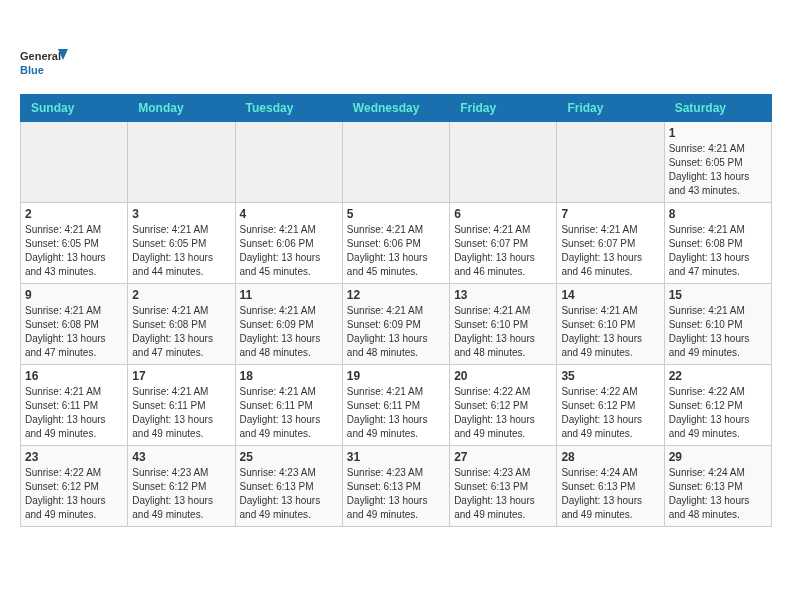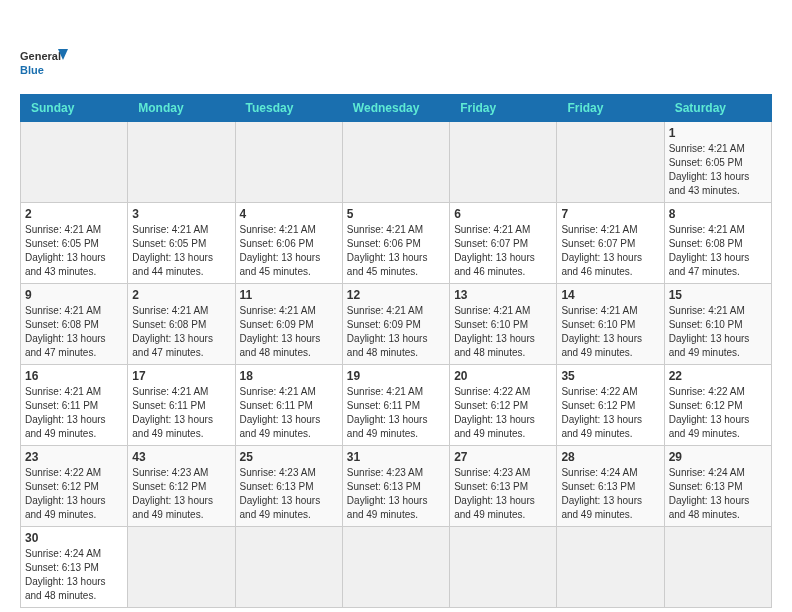--- a/index.html
+++ b/index.html
@@ -320,29 +320,14 @@
 and 49 minutes.</div>
         </td>
         <td>
           <span class="day-number">29</span>
           <div class="day-info" style="white-space: pre-line;">Sunrise: 4:24 AM
 Sunset: 6:13 PM
 Daylight: 13 hours
 and 48 minutes.</div>
         </td>
       </tr>
-      <tr>
-        <td>
-          <span class="day-number">30</span>
-          <div class="day-info" style="white-space: pre-line;">Sunrise: 4:24 AM
-Sunset: 6:13 PM
-Daylight: 13 hours
-and 48 minutes.</div>
-        </td>
-        <td class="empty-cell"></td>
-        <td class="empty-cell"></td>
-        <td class="empty-cell"></td>
-        <td class="empty-cell"></td>
-        <td class="empty-cell"></td>
-        <td class="empty-cell"></td>
-      </tr>
     </tbody>
 </table>
 
 </body></html>

